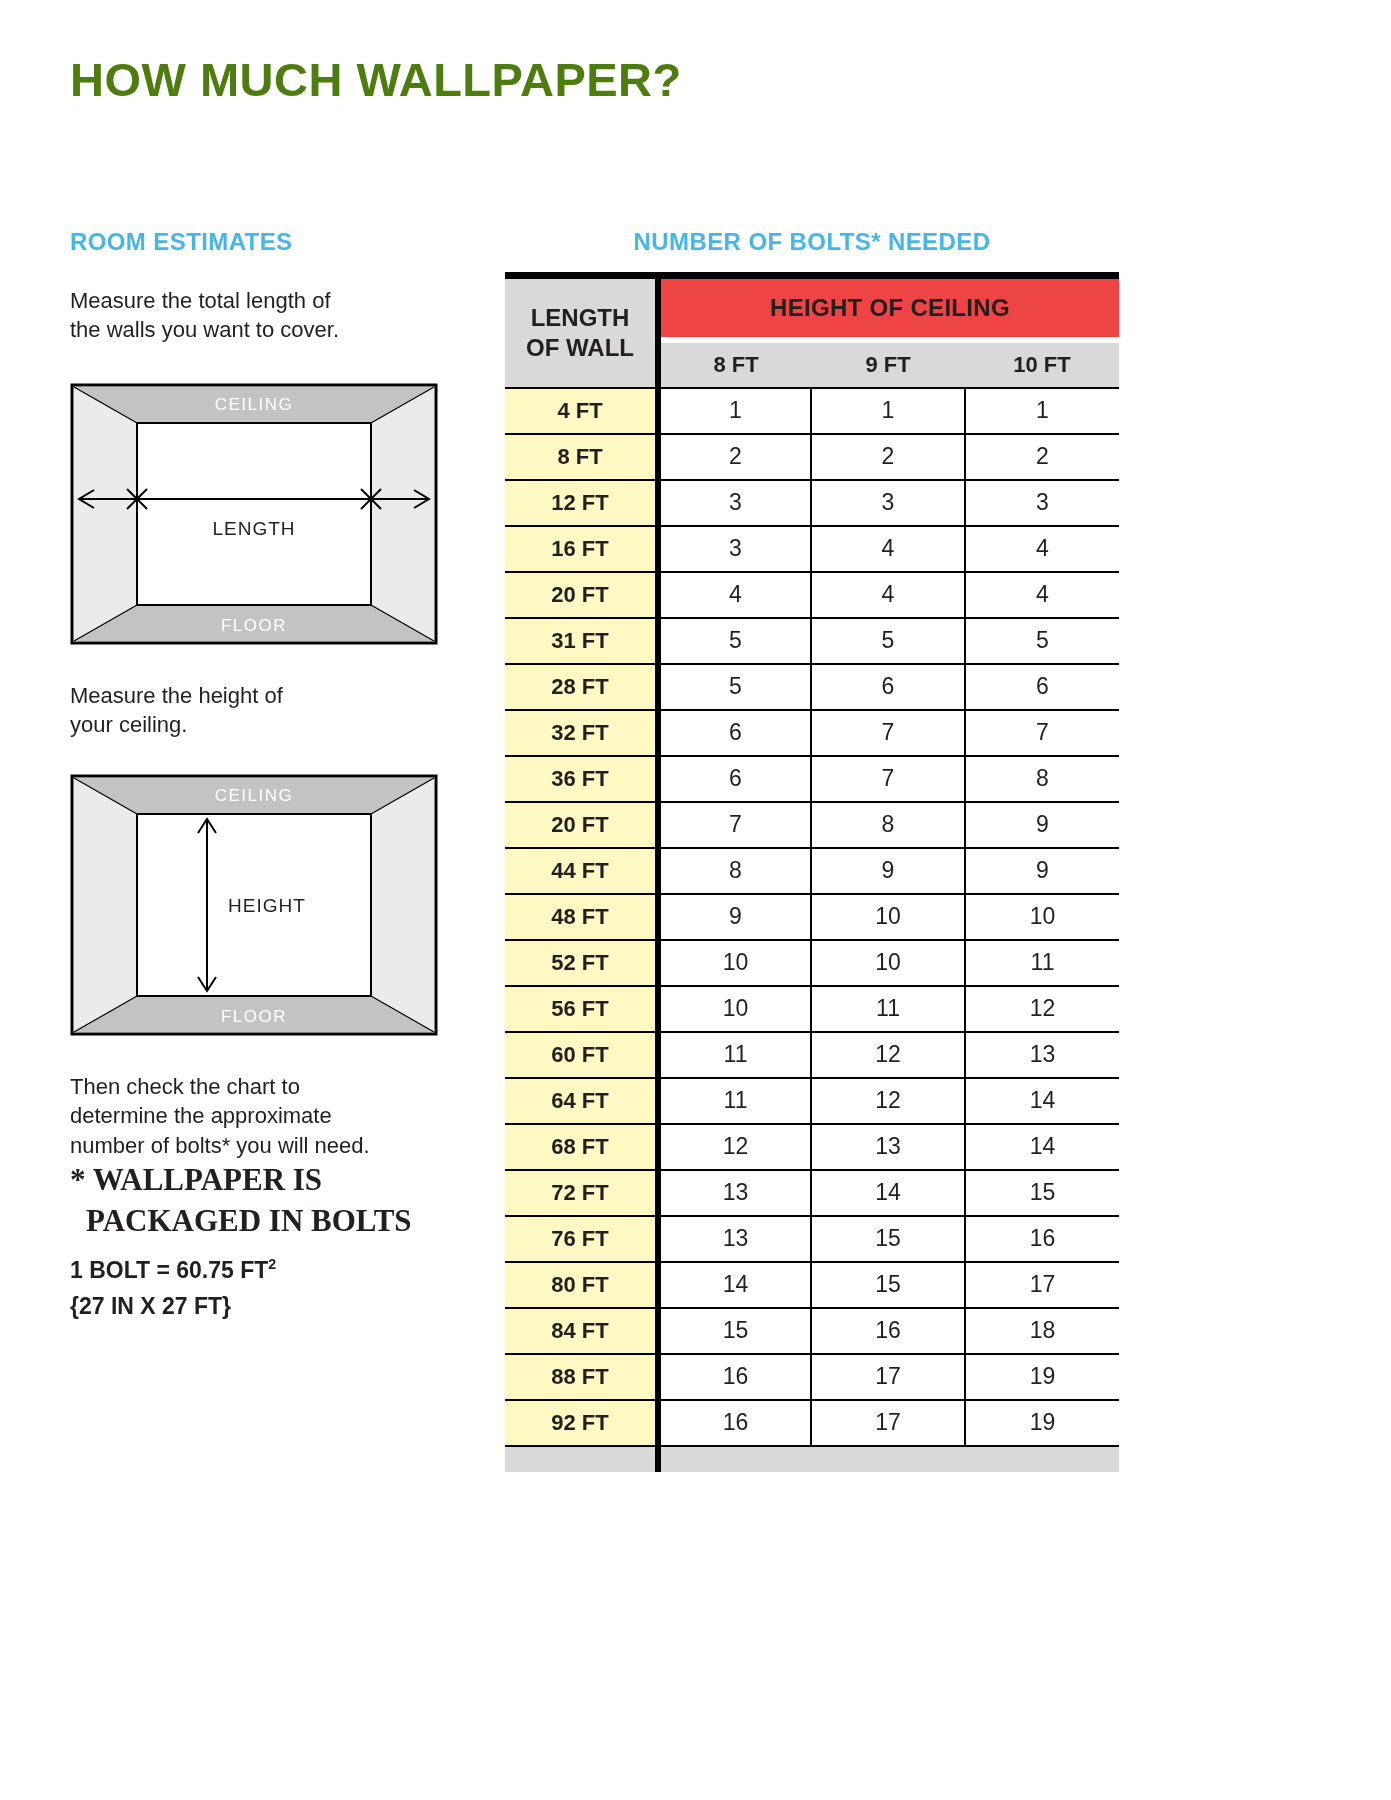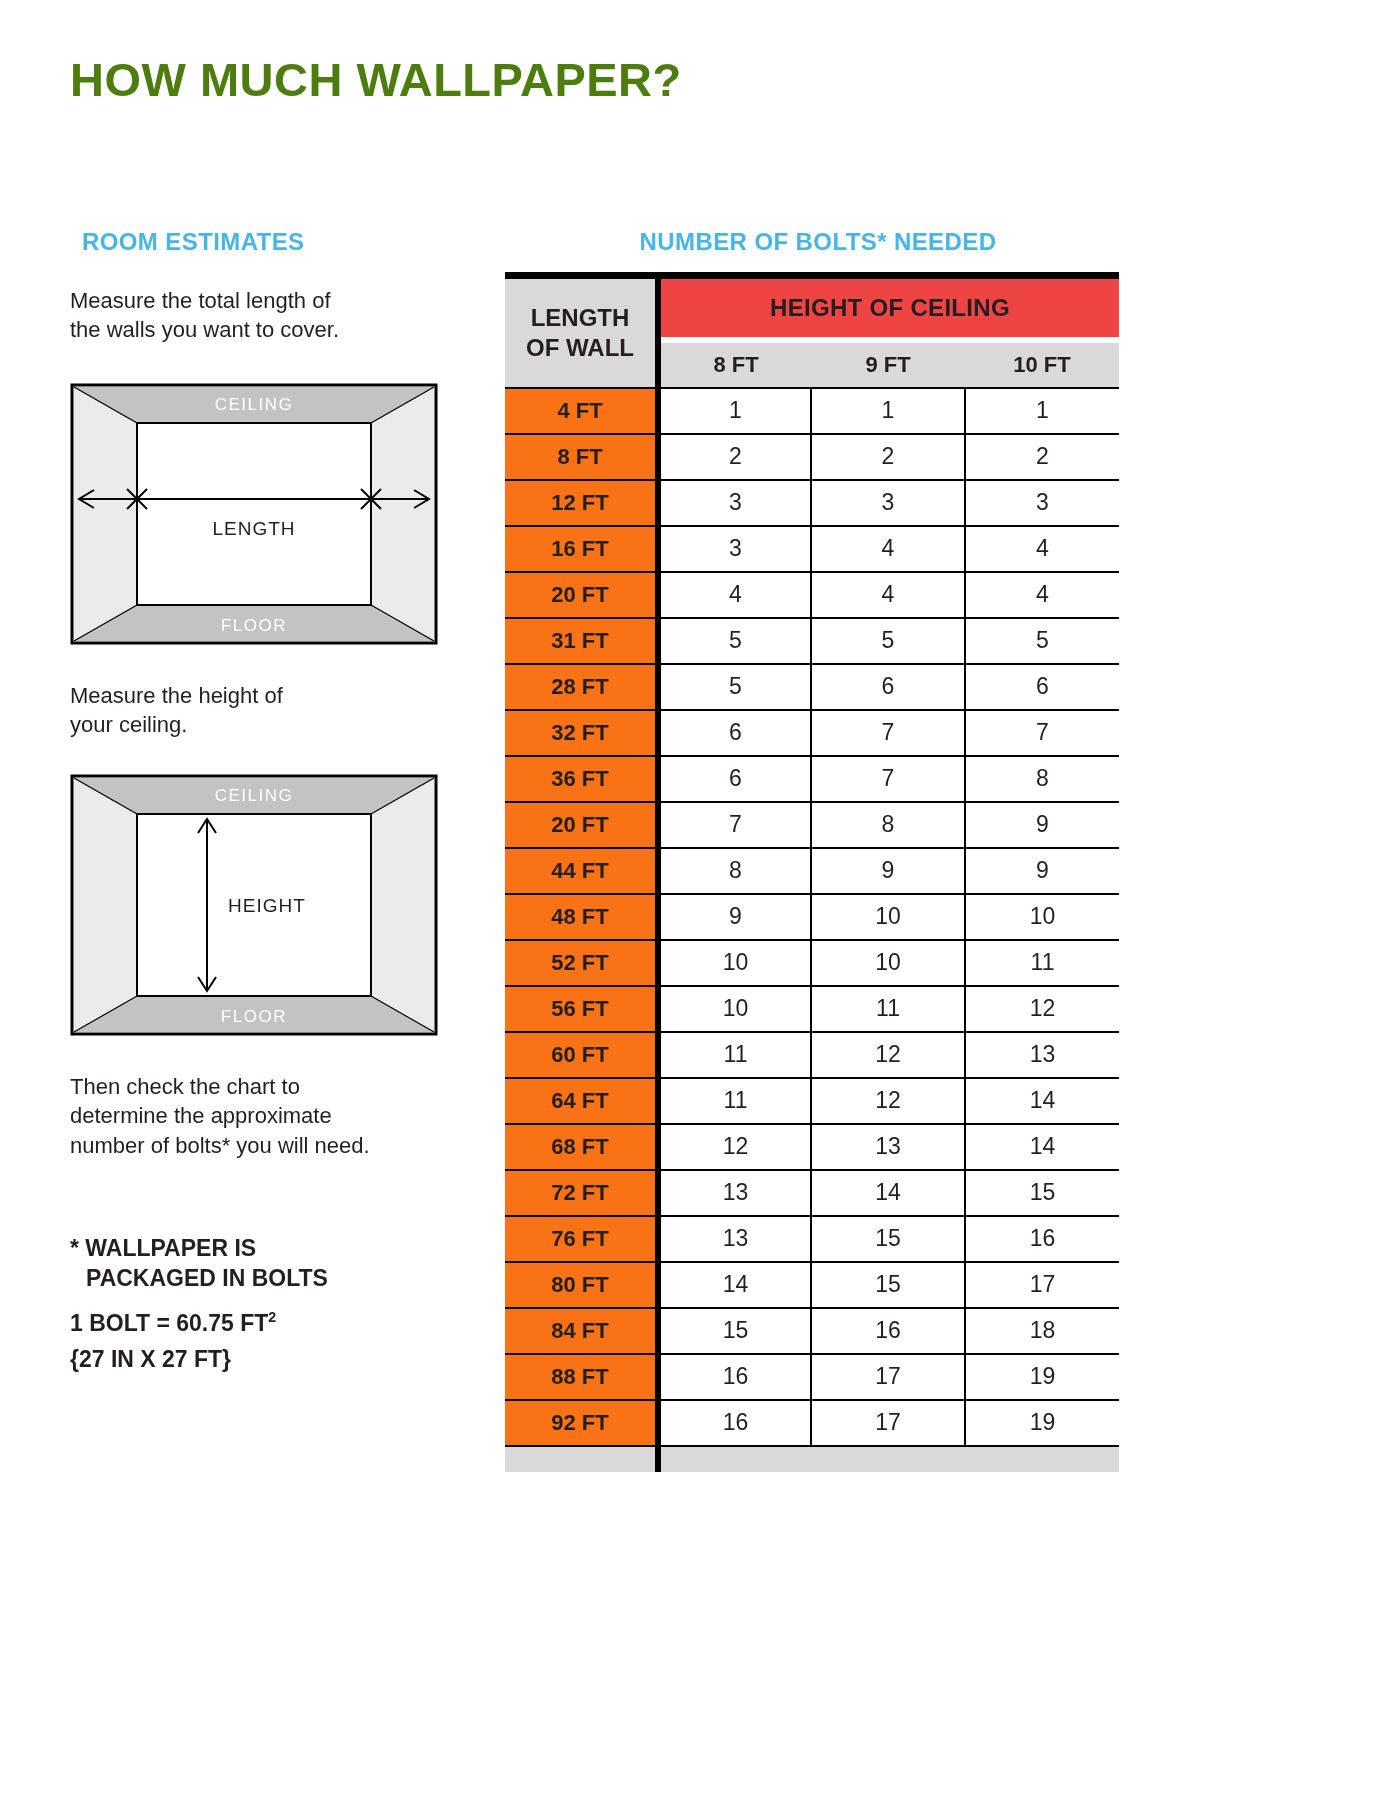--- a/index.html
+++ b/index.html
@@ -10,33 +10,33 @@
     font-family:"Liberation Sans", sans-serif;
     color:#231f20;
     overflow:hidden;
   }
   .title {
     position:absolute; left:70px; top:52px;
     font-size:47px; font-weight:bold; color:#4d7c0f; letter-spacing:0.5px;
   }
   .left-col { position:absolute; left:70px; top:0; width:368px; }
   .right-col { position:absolute; left:505px; top:0; width:614px; }
-  .section-h { font-size:24px; font-weight:bold; color:#47b6e6; letter-spacing:0.4px;margin-left:12px; }
+  .section-h { font-size:24px; font-weight:bold; color:#47b6e6; letter-spacing:0.4px; }
   .left-col .section-h { margin-top:228px; }
   .right-col .section-h { margin-top:228px; text-align:center; }
   .para { font-size:22px; line-height:1.34; white-space:pre-line; color:#231f20; }
   .para.p1 { margin-top:30px; }
   .para.p2 { margin-top:36px; }
   .para.p3 { margin-top:36px; }
   .diagram { display:block; margin-top:38px; }
   .diagram.second { margin-top:34px; }
   .band-label { text-anchor:middle; fill:#ffffff; font-size:17px; letter-spacing:1.5px; font-family:"Liberation Sans", sans-serif; }
   .dim-label { text-anchor:middle; fill:#231f20; font-size:19px; letter-spacing:1px; font-family:"Liberation Sans", sans-serif; }
   .dim-label.start { text-anchor:start; }
-  .note { margin-top:74px; font-size:23px; font-weight:bold; line-height:1.3; }
+  .note { font-size:31px; font-weight:bold; line-height:1.3;font-family:Liberation Serif, serif; }
   .note .indent { padding-left:16px; }
   .bolt-info { margin-top:12px; font-size:23px; font-weight:bold; line-height:1.55; }
   .bolt-info sup { font-size:0.62em; vertical-align:super; }
 
   table.bolts {
     margin-top:16px; width:614px; table-layout:fixed;
     border-collapse:collapse; border-top:7px solid #000;
   }
   table.bolts th, table.bolts td { text-align:center; vertical-align:middle; }
   .corner {
@@ -46,21 +46,21 @@
   }
   .span-h {
     background:#ef4444; font-size:24px; font-weight:bold;
     height:64px; border-bottom:6px solid #ffffff; letter-spacing:0.3px;
   }
   .sub-h {
     background:#d9d9d9; font-size:22px; font-weight:bold;
     height:48px; border-bottom:2px solid #000;
   }
   tbody .rlabel {
-    background:#f97316; font-size:22px; font-weight:bold;
+    background:#fef9c3; font-size:22px; font-weight:bold;
     height:46px; border-right:6px solid #000; border-bottom:2px solid #000;
   }
   tbody .data { font-size:23px; border-bottom:2px solid #000; }
   tbody .data + .data { border-left:2px solid #000; }
   tfoot td { height:26px; background:#d9d9d9; }
   tfoot .rlabel { border-right:6px solid #000; }
 </style>
 </head>
 <body>
 

